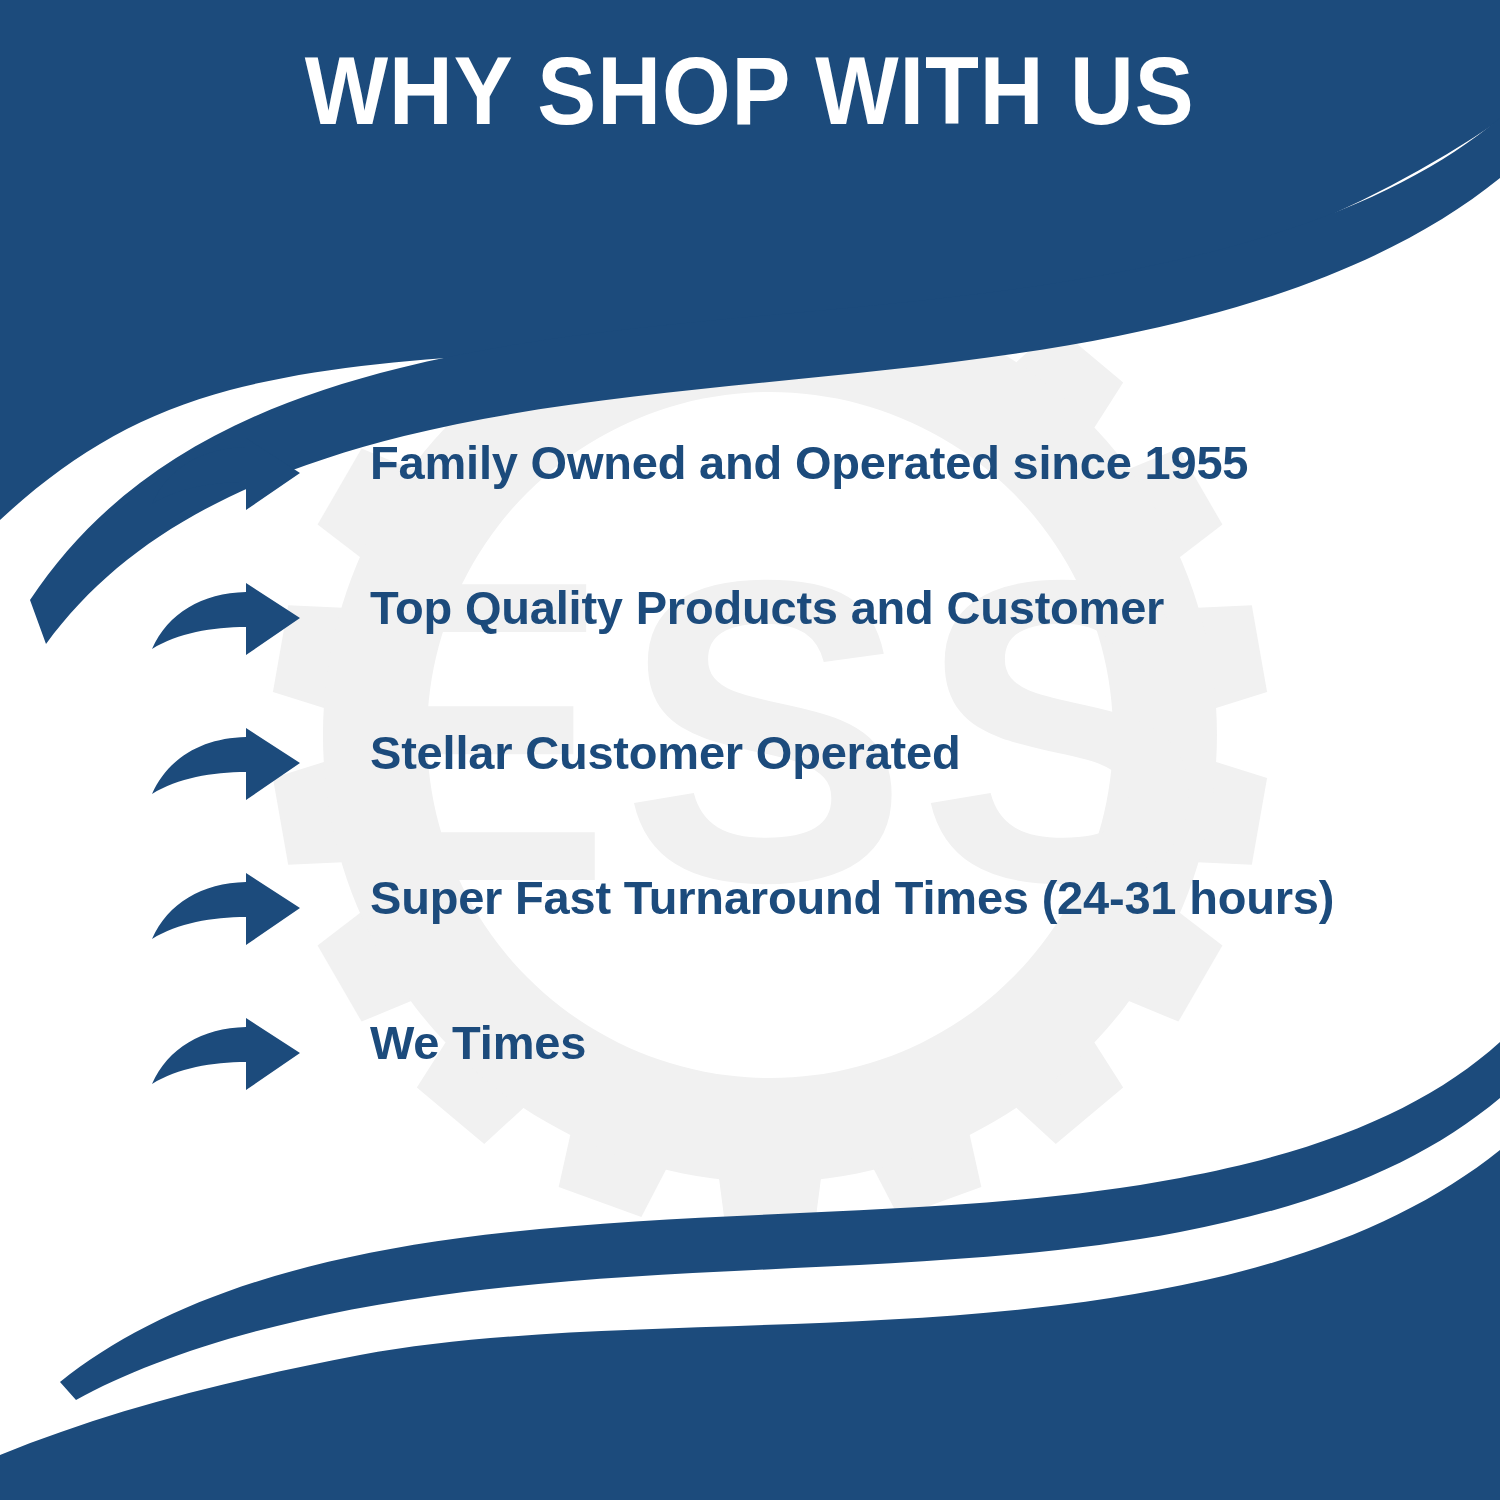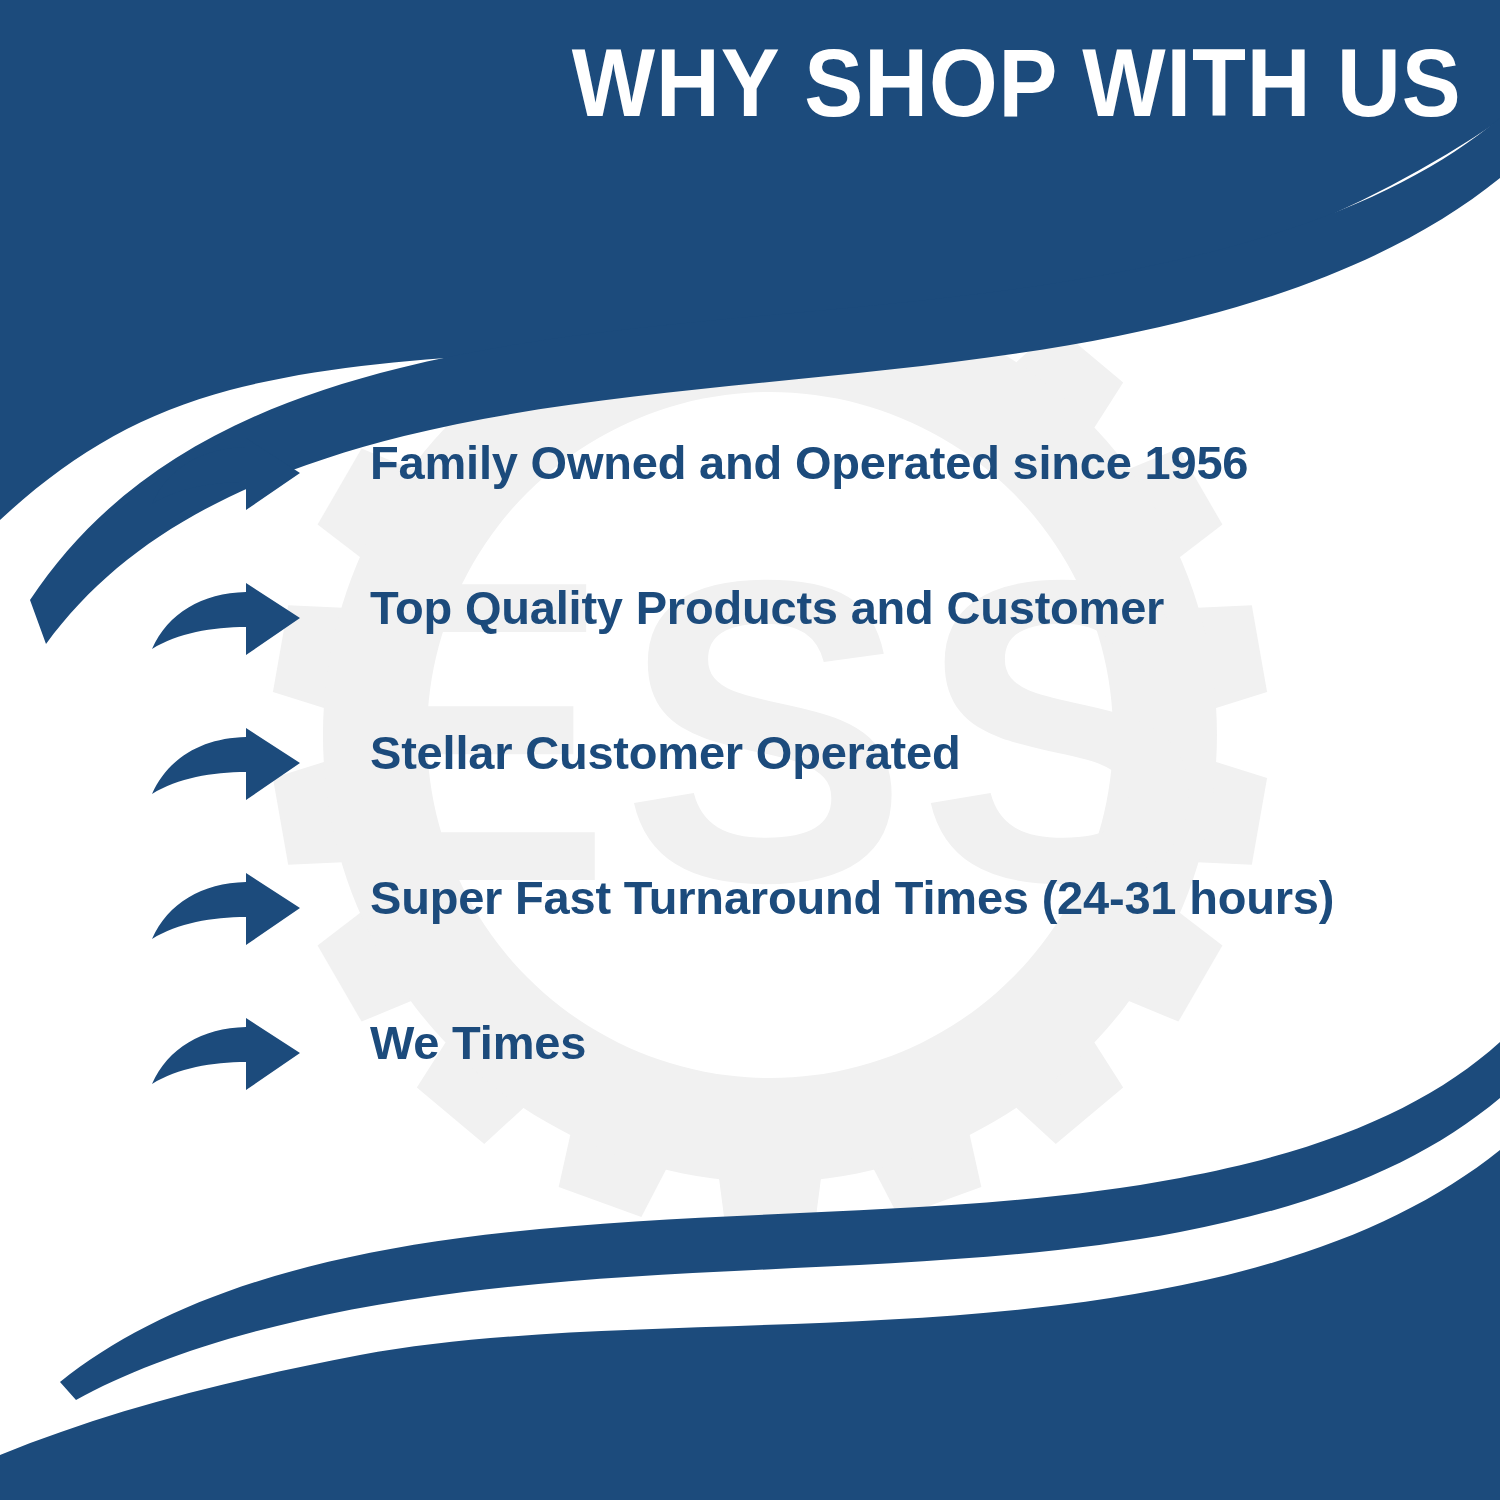--- a/index.html
+++ b/index.html
@@ -26,27 +26,27 @@
     pointer-events: none;
   }
   #watermark-layer { z-index: 1; }
   #wave-top-layer  { z-index: 3; }
   #wave-bottom-layer { z-index: 3; }
 
   
   #title-bar {
     position: absolute;
     left: 0;
-    top: 8px;
+    top: 16px;
     width: 1500px;
     height: 150px;
     z-index: 5;
     display: flex;
     align-items: center;
-    justify-content: flex-end;
+    justify-content: center;
   }
   #page-title {
     color: #ffffff;
     font-family: "Liberation Sans", sans-serif;
     font-size: 96px;
     font-weight: 700;
     letter-spacing: 1px;
     line-height: 1;
     transform: scaleX(0.92);
     transform-origin: center;
@@ -224,21 +224,21 @@
 
     <li class="benefit-row">
       <span class="arrow-icon">
         <svg viewBox="0 0 152 78">
           <path fill="#1c4b7c" d="M2 66
                    C18 30 52 10 96 9
                    L96 0 L150 35 L96 72 L96 44
                    C62 44 28 50 2 66 Z"></path>
         </svg>
       </span>
-      <span class="benefit-label">Family Owned and Operated since 1956</span>
+      <span class="benefit-label">Family Owned and Operated since 1955</span>
     </li>
 
     <li class="benefit-row">
       <span class="arrow-icon">
         <svg viewBox="0 0 152 78">
           <path fill="#1c4b7c" d="M2 66
                    C18 30 52 10 96 9
                    L96 0 L150 35 L96 72 L96 44
                    C62 44 28 50 2 66 Z"></path>
         </svg>

